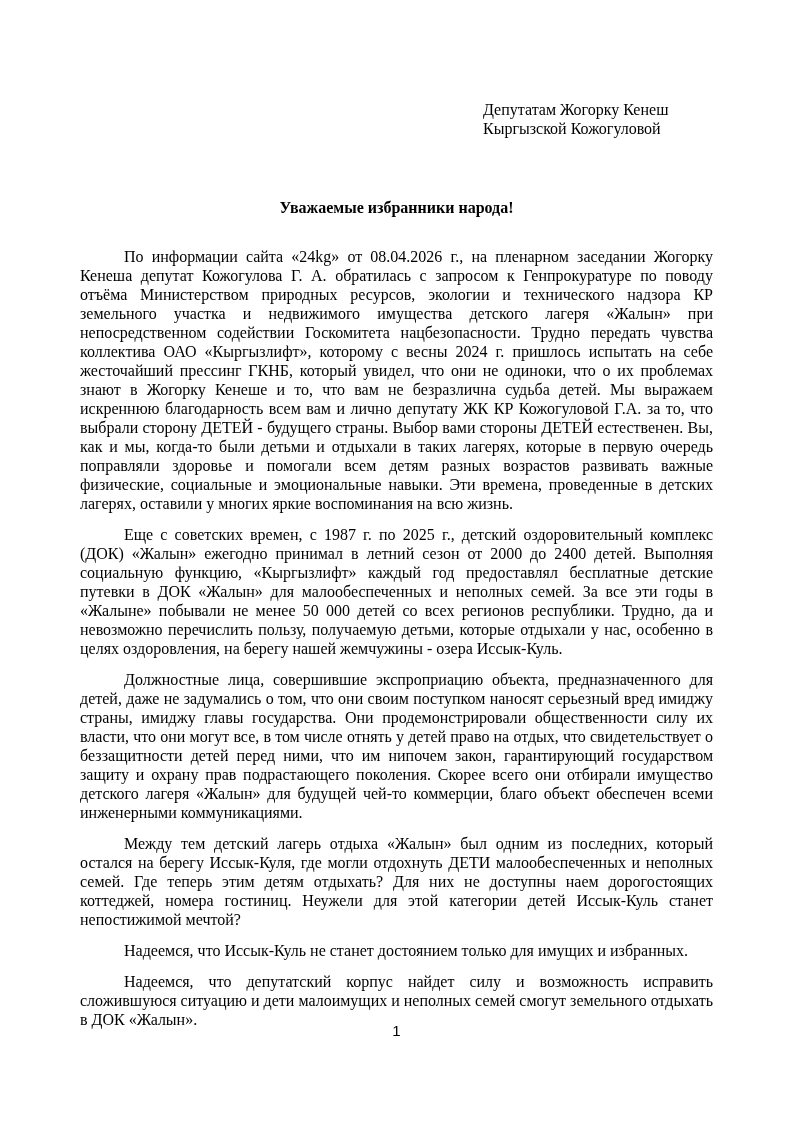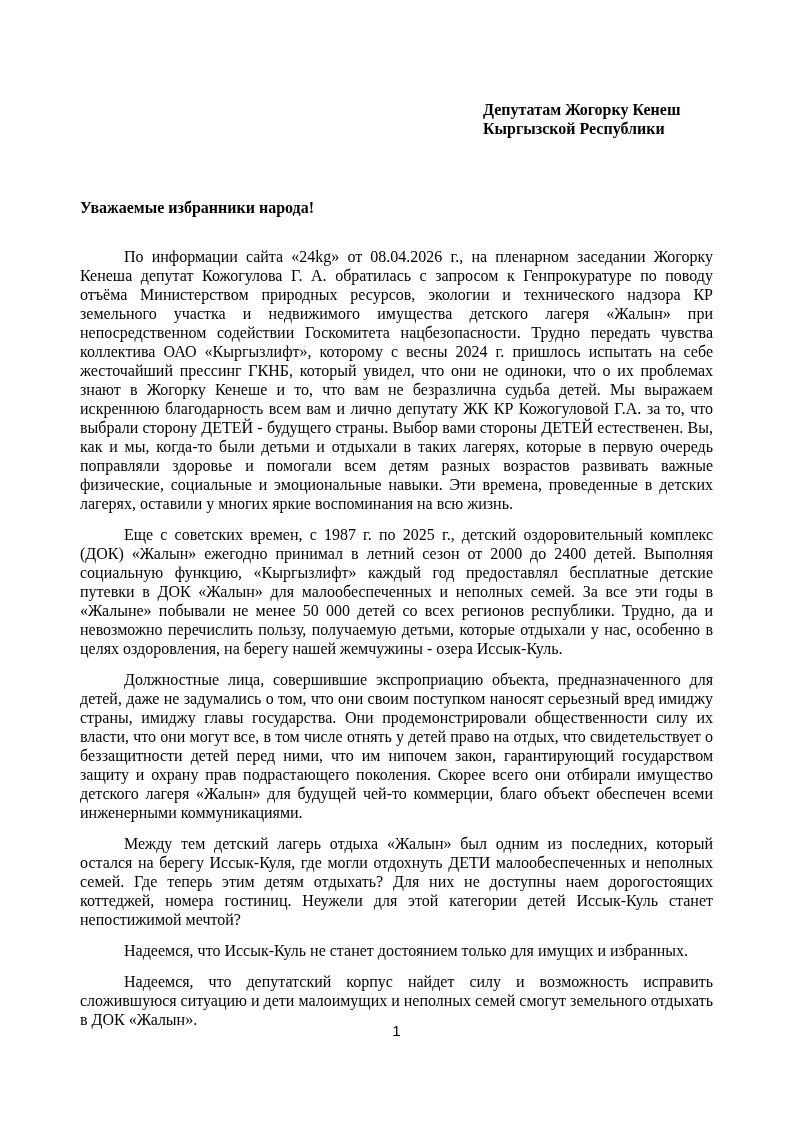--- a/index.html
+++ b/index.html
@@ -16,28 +16,28 @@
     background: #ffffff;
     color: #000000;
     font-family: "Liberation Serif", "DejaVu Serif", serif;
     font-size: 16px;
     line-height: 19px;
     box-sizing: border-box;
     padding: 100px 80px 0 80px;
     overflow: hidden;
   }
   .recipient {
-    font-weight: bold;
+    font-weight: normal;
     margin-left: 403px;
     white-space: nowrap;
   }
   .salutation {
     font-size: 16px;
     font-weight: bold;
-    text-align: left;
+    text-align: center;
     line-height: 19px;
     margin: 60px 0 30px 0;
   }
   .para {
     text-align: justify;
     text-indent: 44px;
     margin: 12px 0 9px 0;
   }
   .page-footer {
     position: absolute;
@@ -50,21 +50,21 @@
     line-height: 18px;
   }
 </style>
 </head>
 <body>
 
 <div class="page">
 
   <div class="recipient">
     <div>Депутатам Жогорку Кенеш</div>
-    <div>Кыргызской Республики</div>
+    <div>Кыргызской Кожогуловой</div>
   </div>
 
   <div class="salutation">Уважаемые избранники народа!</div>
 
   <p class="para">По информации сайта «24kg» от 08.04.2026 г., на пленарном заседании Жогорку Кенеша депутат Кожогулова Г. А. обратилась с запросом к Генпрокуратуре по поводу отъёма Министерством природных ресурсов, экологии и технического надзора КР земельного участка и недвижимого имущества детского лагеря «Жалын» при непосредственном содействии Госкомитета нацбезопасности. Трудно передать чувства коллектива ОАО «Кыргызлифт», которому с весны 2024 г. пришлось испытать на себе жесточайший прессинг ГКНБ, который увидел, что они не одиноки, что о их проблемах знают в Жогорку Кенеше и то, что вам не безразлична судьба детей. Мы выражаем искреннюю благодарность всем вам и лично депутату ЖК КР Кожогуловой Г.А. за то, что выбрали сторону ДЕТЕЙ - будущего страны. Выбор вами стороны ДЕТЕЙ естественен. Вы, как и мы, когда-то были детьми и отдыхали в таких лагерях, которые в первую очередь поправляли здоровье и помогали всем детям разных возрастов развивать важные физические, социальные и эмоциональные навыки. Эти времена, проведенные в детских лагерях, оставили у многих яркие воспоминания на всю жизнь.</p>
 
   <p class="para">Еще с советских времен, с 1987 г. по 2025 г., детский оздоровительный комплекс (ДОК) «Жалын» ежегодно принимал в летний сезон от 2000 до 2400 детей. Выполняя социальную функцию, «Кыргызлифт» каждый год предоставлял бесплатные детские путевки в ДОК «Жалын» для малообеспеченных и неполных семей. За все эти годы в «Жалыне» побывали не менее 50 000 детей со всех регионов республики. Трудно, да и невозможно перечислить пользу, получаемую детьми, которые отдыхали у нас, особенно в целях оздоровления, на берегу нашей жемчужины - озера Иссык-Куль.</p>
 
   <p class="para">Должностные лица, совершившие экспроприацию объекта, предназначенного для детей, даже не задумались о том, что они своим поступком наносят серьезный вред имиджу страны, имиджу главы государства. Они продемонстрировали общественности силу их власти, что они могут все, в том числе отнять у детей право на отдых, что свидетельствует о беззащитности детей перед ними, что им нипочем закон, гарантирующий государством защиту и охрану прав подрастающего поколения. Скорее всего они отбирали имущество детского лагеря «Жалын» для будущей чей-то коммерции, благо объект обеспечен всеми инженерными коммуникациями.</p>
 

